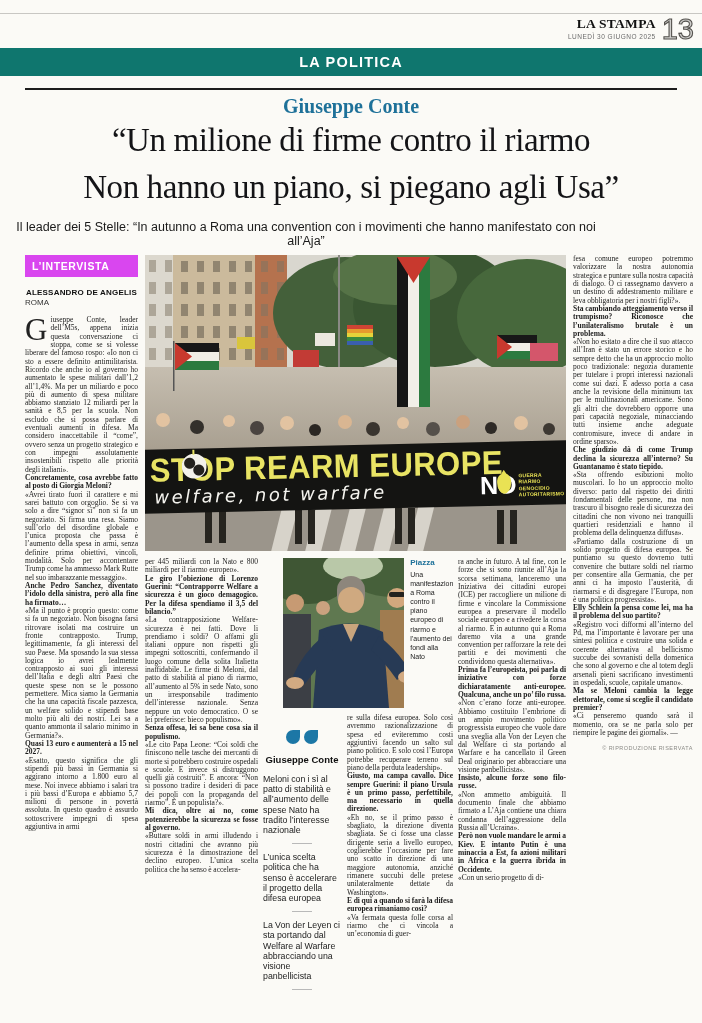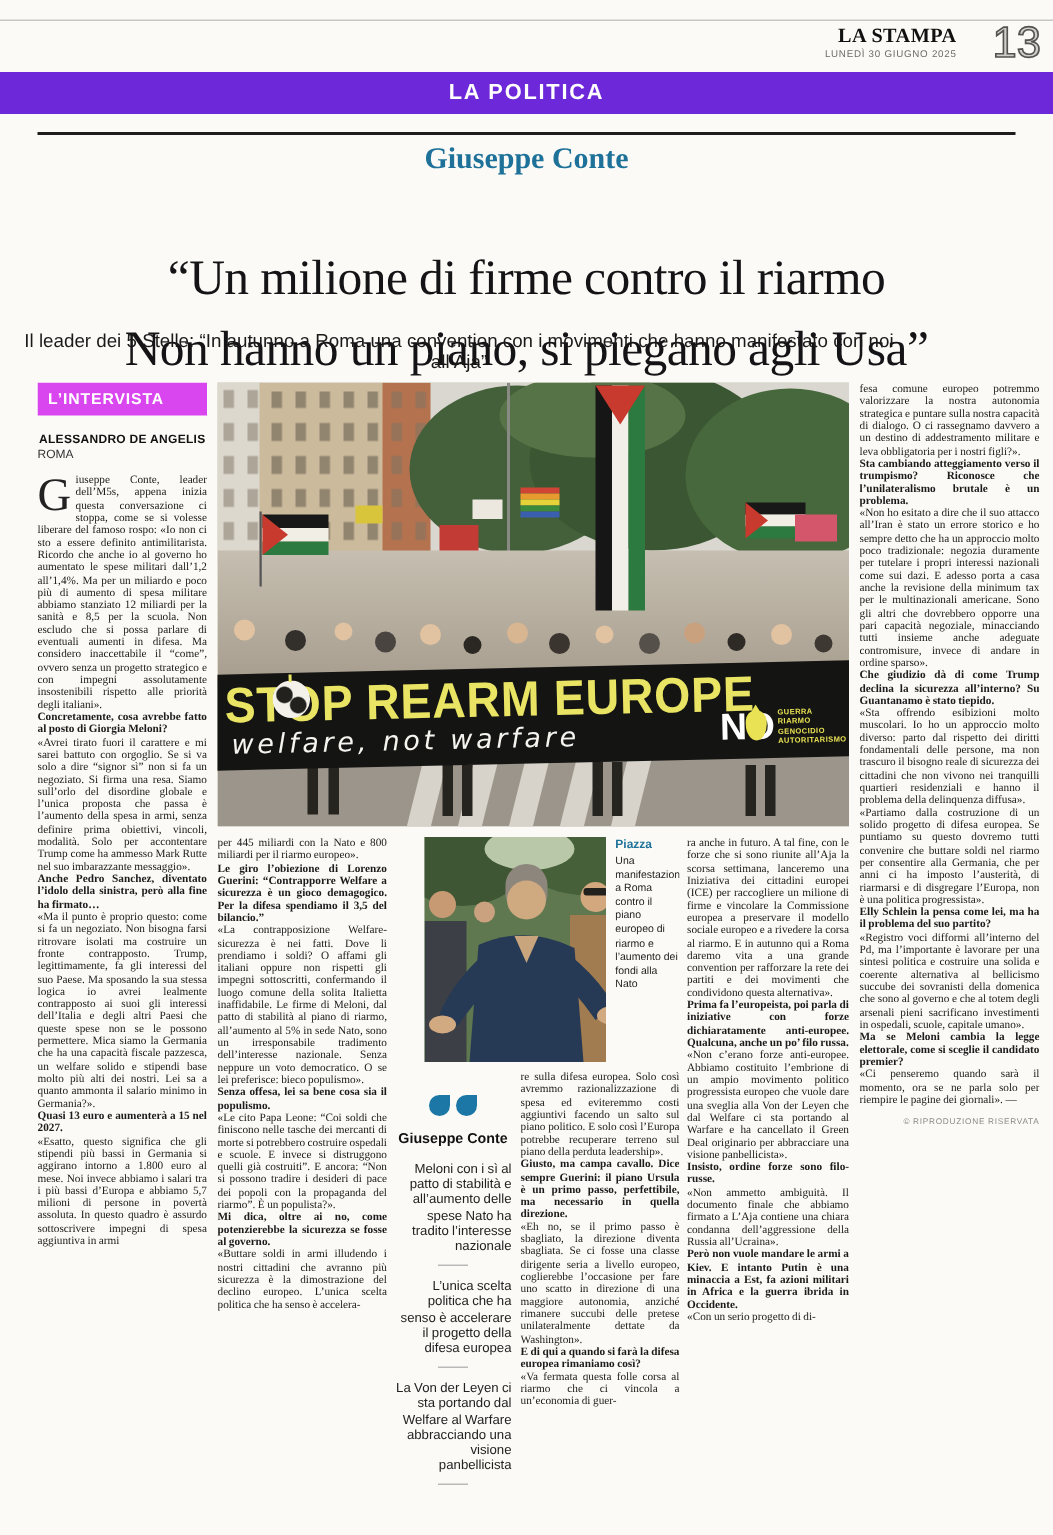--- a/index.html
+++ b/index.html
@@ -2,33 +2,33 @@
 <html lang="it"><head>
 <meta charset="utf-8">
 <style>
   html,body{margin:0;padding:0;}
   body{
     width:702px;height:1023px;position:relative;overflow:hidden;
     background:#fbfaf6;font-family:"Liberation Serif",serif;color:#1b1b1b;
   }
   
   .topline{position:absolute;top:13px;left:0;width:702px;border-top:1px solid #c8c7c3;}
-  .masthead{position:absolute;top:16px;right:8px;display:flex;gap:24px;align-items:flex-start;}
+  .masthead{position:absolute;top:16px;right:8px;display:flex;gap:6px;align-items:flex-start;}
   .mast-txt{text-align:right;}
   .mast-paper{font:700 13.5px "Liberation Serif",serif;letter-spacing:.3px;color:#111;}
   .mast-date{font:6.5px "Liberation Sans",sans-serif;color:#6b6b6b;letter-spacing:.5px;margin-top:1px;}
   .mast-page{font:400 29px/26px "Liberation Sans",sans-serif;color:#cfcecb;-webkit-text-stroke:1.1px #55534f;}
-  .band{position:absolute;top:48px;left:0;width:702px;height:28px;background:#6d28d9;
+  .band{position:absolute;top:48px;left:0;width:702px;height:28px;background:#0f766e;
         display:flex;align-items:center;justify-content:center;}
   .band-label{color:#fff;font:700 14.5px "Liberation Sans",sans-serif;letter-spacing:1.2px;}
   .rule-black{position:absolute;top:88px;left:25px;width:652px;border-top:2px solid #1d1d1d;}
   .kicker{position:absolute;top:95px;left:0;width:702px;text-align:center;
           font:700 20px "Liberation Serif",serif;color:#1e7199;}
   .headline{position:absolute;top:117px;left:0;width:702px;text-align:center;
-            font:400 33px/47px "Liberation Serif",serif;color:#141417;letter-spacing:-.4px;margin-top:46px;}
+            font:400 33px/47px "Liberation Serif",serif;color:#141417;letter-spacing:-.4px;}
   .deck{position:absolute;top:220px;left:0;width:612px;text-align:center;
         font:400 12.5px "Liberation Sans",sans-serif;color:#1a1a1a;}
   
   .content{position:absolute;top:255px;left:25px;width:671px;height:760px;display:flex;gap:7px;}
   .col{overflow:hidden;}
   .col1{width:113px;height:760px;}
   .right-wrap{display:flex;gap:7px;}
   .center-stack{width:421px;display:flex;flex-direction:column;}
   .bottom-row{display:flex;gap:5px;margin-top:7px;height:457px;}
   .col2{width:113px;height:457px;}
@@ -49,21 +49,21 @@
   .byline{font:700 8px "Liberation Sans",sans-serif;letter-spacing:.2px;color:#111;text-align:center;}
   .dateline{font:8px "Liberation Sans",sans-serif;color:#333;margin:1px 0 9px 0;}
   
   .caption{width:48px;overflow:hidden;}
   .cap-label{font:700 8px "Liberation Sans",sans-serif;color:#1e7199;margin-bottom:3px;}
   .cap-text{font:7px/1.3 "Liberation Sans",sans-serif;color:#222;}
   
   .q-icon{display:flex;gap:4px;justify-content:center;margin:16px 0 10px 0;}
   .q6{width:14px;height:14px;background:#1c77a6;border-radius:50% 0 50% 50%;}
   .q-name{font:700 9.5px "Liberation Sans",sans-serif;text-align:center;color:#111;margin-bottom:9px;}
-  .para.quote{font:8.8px/1.16 "Liberation Sans",sans-serif;text-align:right;color:#222;}
+  .para.quote{font:8.8px/1.16 "Liberation Sans",sans-serif;text-align:left;color:#222;}
   .para.quote::after{content:"";display:block;width:20px;margin:8px auto;border-top:1px solid #b9b9b9;}
   .para.rights{font:5.5px "Liberation Sans",sans-serif;color:#8a8a86;text-align:right;
                letter-spacing:.5px;margin-top:8px;}
   
   .photo-main{position:relative;width:421px;height:296px;overflow:hidden;background:#cfcabc;}
   .banner{position:absolute;left:-5px;top:190px;width:431px;height:64px;background:#141412;
           transform:rotate(-1.3deg);z-index:3;}
   .banner-title{position:absolute;left:10px;top:4px;font:800 33px/1 "Liberation Sans",sans-serif;
                 color:#e9e464;letter-spacing:.5px;white-space:nowrap;transform:scaleX(.94);
                 transform-origin:left;}
@@ -301,21 +301,21 @@
                 <p class="para q">E di qui a quando si farà la difesa europea rimaniamo così?</p>
                 <p class="para a">«Va fermata questa folle corsa al riarmo che ci vincola a un’economia di guer-</p>
               </div>
           </div>
         </div>
 
         <div class="col col5">
             <p class="para cont">ra anche in futuro. A tal fine, con le forze che si sono riunite all’Aja la scorsa settimana, lanceremo una Iniziativa dei cittadini europei (ICE) per raccogliere un milione di firme e vincolare la Commissione europea a preservare il modello sociale europeo e a rivedere la corsa al riarmo. E in autunno qui a Roma daremo vita a una grande convention per rafforzare la rete dei partiti e dei movimenti che condividono questa alternativa».</p>
             <p class="para q">Prima fa l’europeista, poi parla di iniziative con forze dichiaratamente anti-europee. Qualcuna, anche un po’ filo russa.</p>
             <p class="para a">«Non c’erano forze anti-europee. Abbiamo costituito l’embrione di un ampio movimento politico progressista europeo che vuole dare una sveglia alla Von der Leyen che dal Welfare ci sta portando al Warfare e ha cancellato il Green Deal originario per abbracciare una visione panbellicista».</p>
-            <p class="para q">Insisto, ordine forze sono filo-russe.</p>
+            <p class="para q">Insisto, alcune forze sono filo-russe.</p>
             <p class="para a">«Non ammetto ambiguità. Il documento finale che abbiamo firmato a L’Aja contiene una chiara condanna dell’aggressione della Russia all’Ucraina».</p>
             <p class="para q">Però non vuole mandare le armi a Kiev. E intanto Putin è una minaccia a Est, fa azioni militari in Africa e la guerra ibrida in Occidente.</p>
             <p class="para a">«Con un serio progetto di di-</p>
           </div>
       </div>
     </div>
 
     <div class="col col6">
         <p class="para cont">fesa comune europeo potremmo valorizzare la nostra autonomia strategica e puntare sulla nostra capacità di dialogo. O ci rassegnamo davvero a un destino di addestramento militare e leva obbligatoria per i nostri figli?».</p>
         <p class="para q">Sta cambiando atteggiamento verso il trumpismo? Riconosce che l’unilateralismo brutale è un problema.</p>

